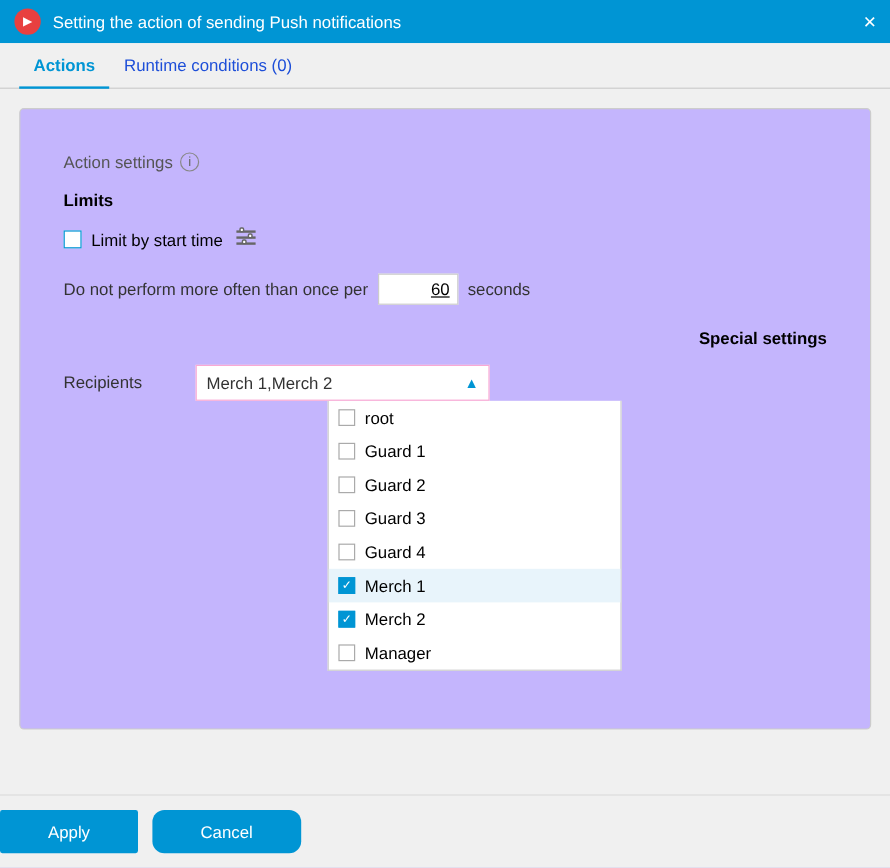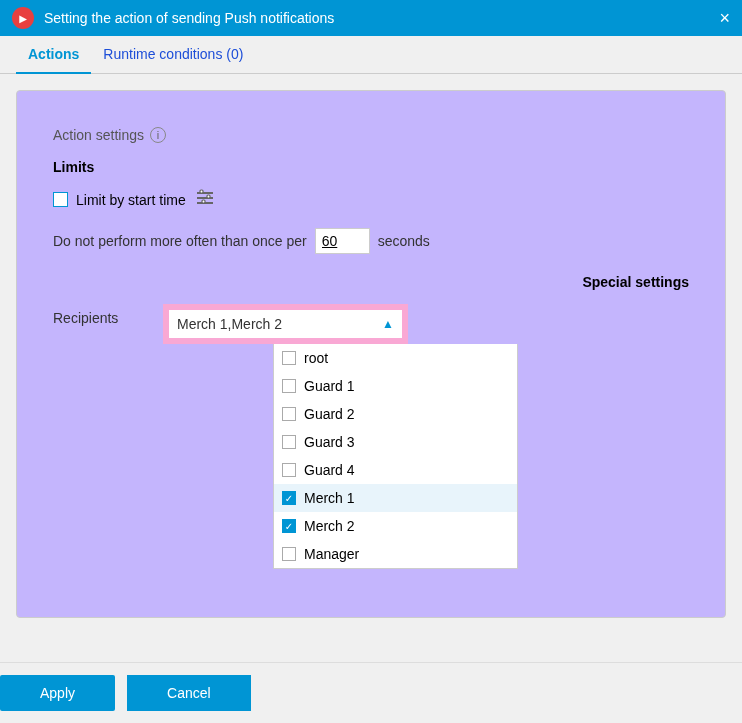--- a/index.html
+++ b/index.html
@@ -14,36 +14,36 @@
     .tab { padding: 10px 12px; cursor: pointer; color: #1d4ed8; border-bottom: 2px solid transparent; margin-bottom: -1px; }
     .tab.active { color: #0095d4; border-bottom: 2px solid #0095d4; font-weight: bold; }
     .content-area { flex: 1; padding: 16px; overflow: auto; }
     .panel { background: #c4b5fd; border: 1px solid #ccc; border-radius: 4px; padding: 36px; }
     .section-title { font-size: 13px; color: #555; margin-bottom: 16px; display: flex; align-items: center; gap: 6px; }
     .info-icon { width: 16px; height: 16px; border: 1px solid #888; border-radius: 50%; display: inline-flex; align-items: center; justify-content: center; font-size: 11px; color: #666; cursor: pointer; }
     .limits-title { font-weight: bold; font-size: 14px; margin-bottom: 12px; }
     .limit-row { display: flex; align-items: center; gap: 8px; margin-bottom: 16px; }
     .checkbox { width: 15px; height: 15px; border: 1px solid #0095d4; background: white; display: inline-block; flex-shrink: 0; cursor: pointer; }
     .once-per-row { display: flex; align-items: center; gap: 8px; margin-bottom: 20px; color: #333; }
-    .seconds-input { width: 55px; border: 1px solid #ccc; padding: 4px 6px; text-align: left; text-decoration: underline; }
+    .seconds-input { width: 67px; border: 1px solid #ccc; padding: 4px 6px; text-align: right; text-decoration: underline; }
     .special-title { font-weight: bold; font-size: 14px; margin-bottom: 14px; text-align: right; }
     .field-row { display: flex; align-items: center; gap: 10px; margin-bottom: 12px; }
     .field-label { width: 100px; color: #333; flex-shrink: 0; }
     .text-input { flex: 1; border: 1px solid #ccc; padding: 6px 8px; font-size: 14px; max-width: 245px; }
-    .recipients-dropdown { width: 245px; border: 6px solid #f9a8d4; padding: 6px 8px; background: white; display: flex; align-items: center; justify-content: space-between; cursor: pointer; position: relative; }
+    .recipients-dropdown { width: 245px; border: 1px solid #f9a8d4; padding: 6px 8px; background: white; display: flex; align-items: center; justify-content: space-between; cursor: pointer; position: relative; }
     .recipients-value { color: #333; }
     .chevron-up { color: #0095d4; font-size: 12px; }
     .dropdown-list { width: 245px; border: 1px solid #ccc; border-top: none; background: white; margin-left: 110px; }
     .dropdown-item { display: flex; align-items: center; gap: 8px; padding: 6px 8px; cursor: pointer; }
     .dropdown-item.selected { background: #e8f4fb; }
     .dropdown-checkbox { width: 14px; height: 14px; border: 1px solid #aaa; background: white; display: inline-flex; align-items: center; justify-content: center; flex-shrink: 0; }
     .dropdown-checkbox.checked { background: #0095d4; border-color: #0095d4; color: white; font-size: 10px; }
     .footer { padding: 12px 0; display: flex; gap: 12px; background: #f0f0f0; border-top: 1px solid #ddd; flex-shrink: 0; }
     .btn-apply { background: #0095d4; color: white; border: none; padding: 10px 40px; font-size: 14px; cursor: pointer; border-radius: 2px; }
-    .btn-cancel { background: #0095d4; color: white; border: none; padding: 10px 40px; font-size: 14px; cursor: pointer; border-radius: 0; }
+    .btn-cancel { background: #0095d4; color: white; border: none; padding: 10px 40px; font-size: 14px; cursor: pointer; border-radius: 10px; }
   </style>
 </head>
 <body>
 
 <div class="dialog">
 
   <div class="title-bar">
     <div class="title-bar-icon"></div>
     <span class="title-bar-title">Setting the action of sending Push notifications</span>
     <button class="title-bar-close">×</button>

